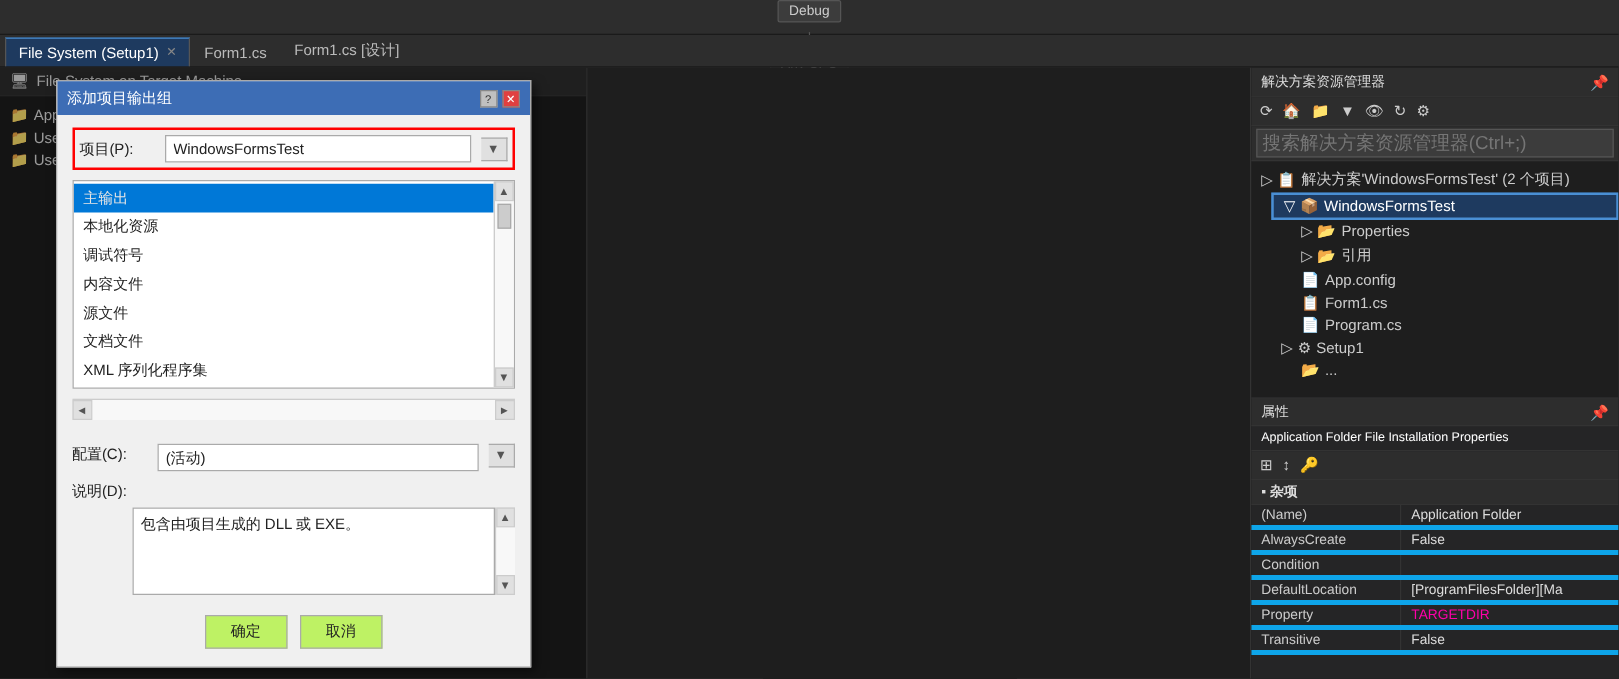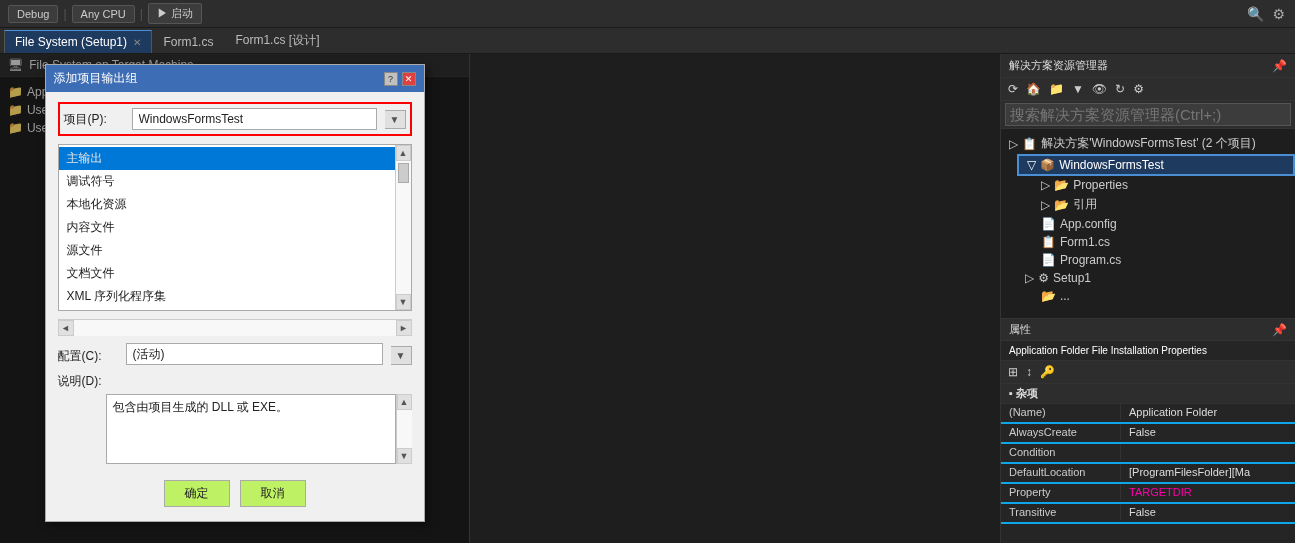--- a/index.html
+++ b/index.html
@@ -18,20 +18,21 @@
     
     .top-toolbar {
       background: #2d2d2d;
       height: 28px;
       display: flex;
       align-items: center;
       padding: 0 8px;
       gap: 5px;
       border-bottom: 1px solid #1a1a1a;
       flex-shrink: 0;
+      flex-direction: column;
     }
     .toolbar-btn {
       color: #ccc;
       font-size: 11px;
       background: #3c3c3c;
       border: 1px solid #555;
       padding: 2px 8px;
       cursor: pointer;
       border-radius: 2px;
     }
@@ -218,21 +219,21 @@
       padding: 2px 8px;
       background: #2d2d2d;
       color: #ddd;
       font-size: 11px;
       font-weight: bold;
       border-bottom: 1px solid #333;
     }
     .props-row {
       display: flex;
       align-items: flex-start;
-      border-bottom: 2px solid #0ea5e9;
+      border-bottom: 4px solid #0ea5e9;
       min-height: 20px;
     }
     .props-key {
       width: 120px;
       padding: 2px 8px;
       font-size: 11px;
       color: #ccc;
       flex-shrink: 0;
       border-right: 1px solid #333;
     }
@@ -389,22 +390,23 @@
       font-size: 9px;
       cursor: pointer;
       color: #555;
       background: #e0e0e0;
       border: 1px solid #ccc;
     }
     .dialog-horiz-track { flex: 1; background: #f8f8f8; height: 16px; }
 
     .dialog-config-row {
       display: flex;
-      align-items: flex-end;
+      align-items: flex-start;
       gap: 8px;
+      margin-top: 12px;
     }
     .dialog-desc-row {
       display: flex;
       flex-direction: column;
       gap: 4px;
     }
     .dialog-desc-box {
       background: white;
       border: 1px solid #aaa;
       min-height: 70px;
@@ -498,22 +500,22 @@
             <span class="dialog-label">项目(P):</span>
             <select class="dialog-select">
               <option>WindowsFormsTest</option>
             </select>
             <div class="dialog-select-arrow">▼</div>
           </div>
 
           <div class="dialog-list-container">
             <div class="dialog-list">
               <div class="dialog-list-item selected">主输出</div>
+              <div class="dialog-list-item">本地化资源</div>
               <div class="dialog-list-item">调试符号</div>
-              <div class="dialog-list-item">本地化资源</div>
               <div class="dialog-list-item">内容文件</div>
               <div class="dialog-list-item">源文件</div>
               <div class="dialog-list-item">文档文件</div>
               <div class="dialog-list-item">XML 序列化程序集</div>
             </div>
             <div class="dialog-scrollbar">
               <div class="dialog-scroll-btn">▲</div>
               <div class="dialog-scroll-track">
                 <div class="dialog-scroll-thumb"></div>
               </div>

